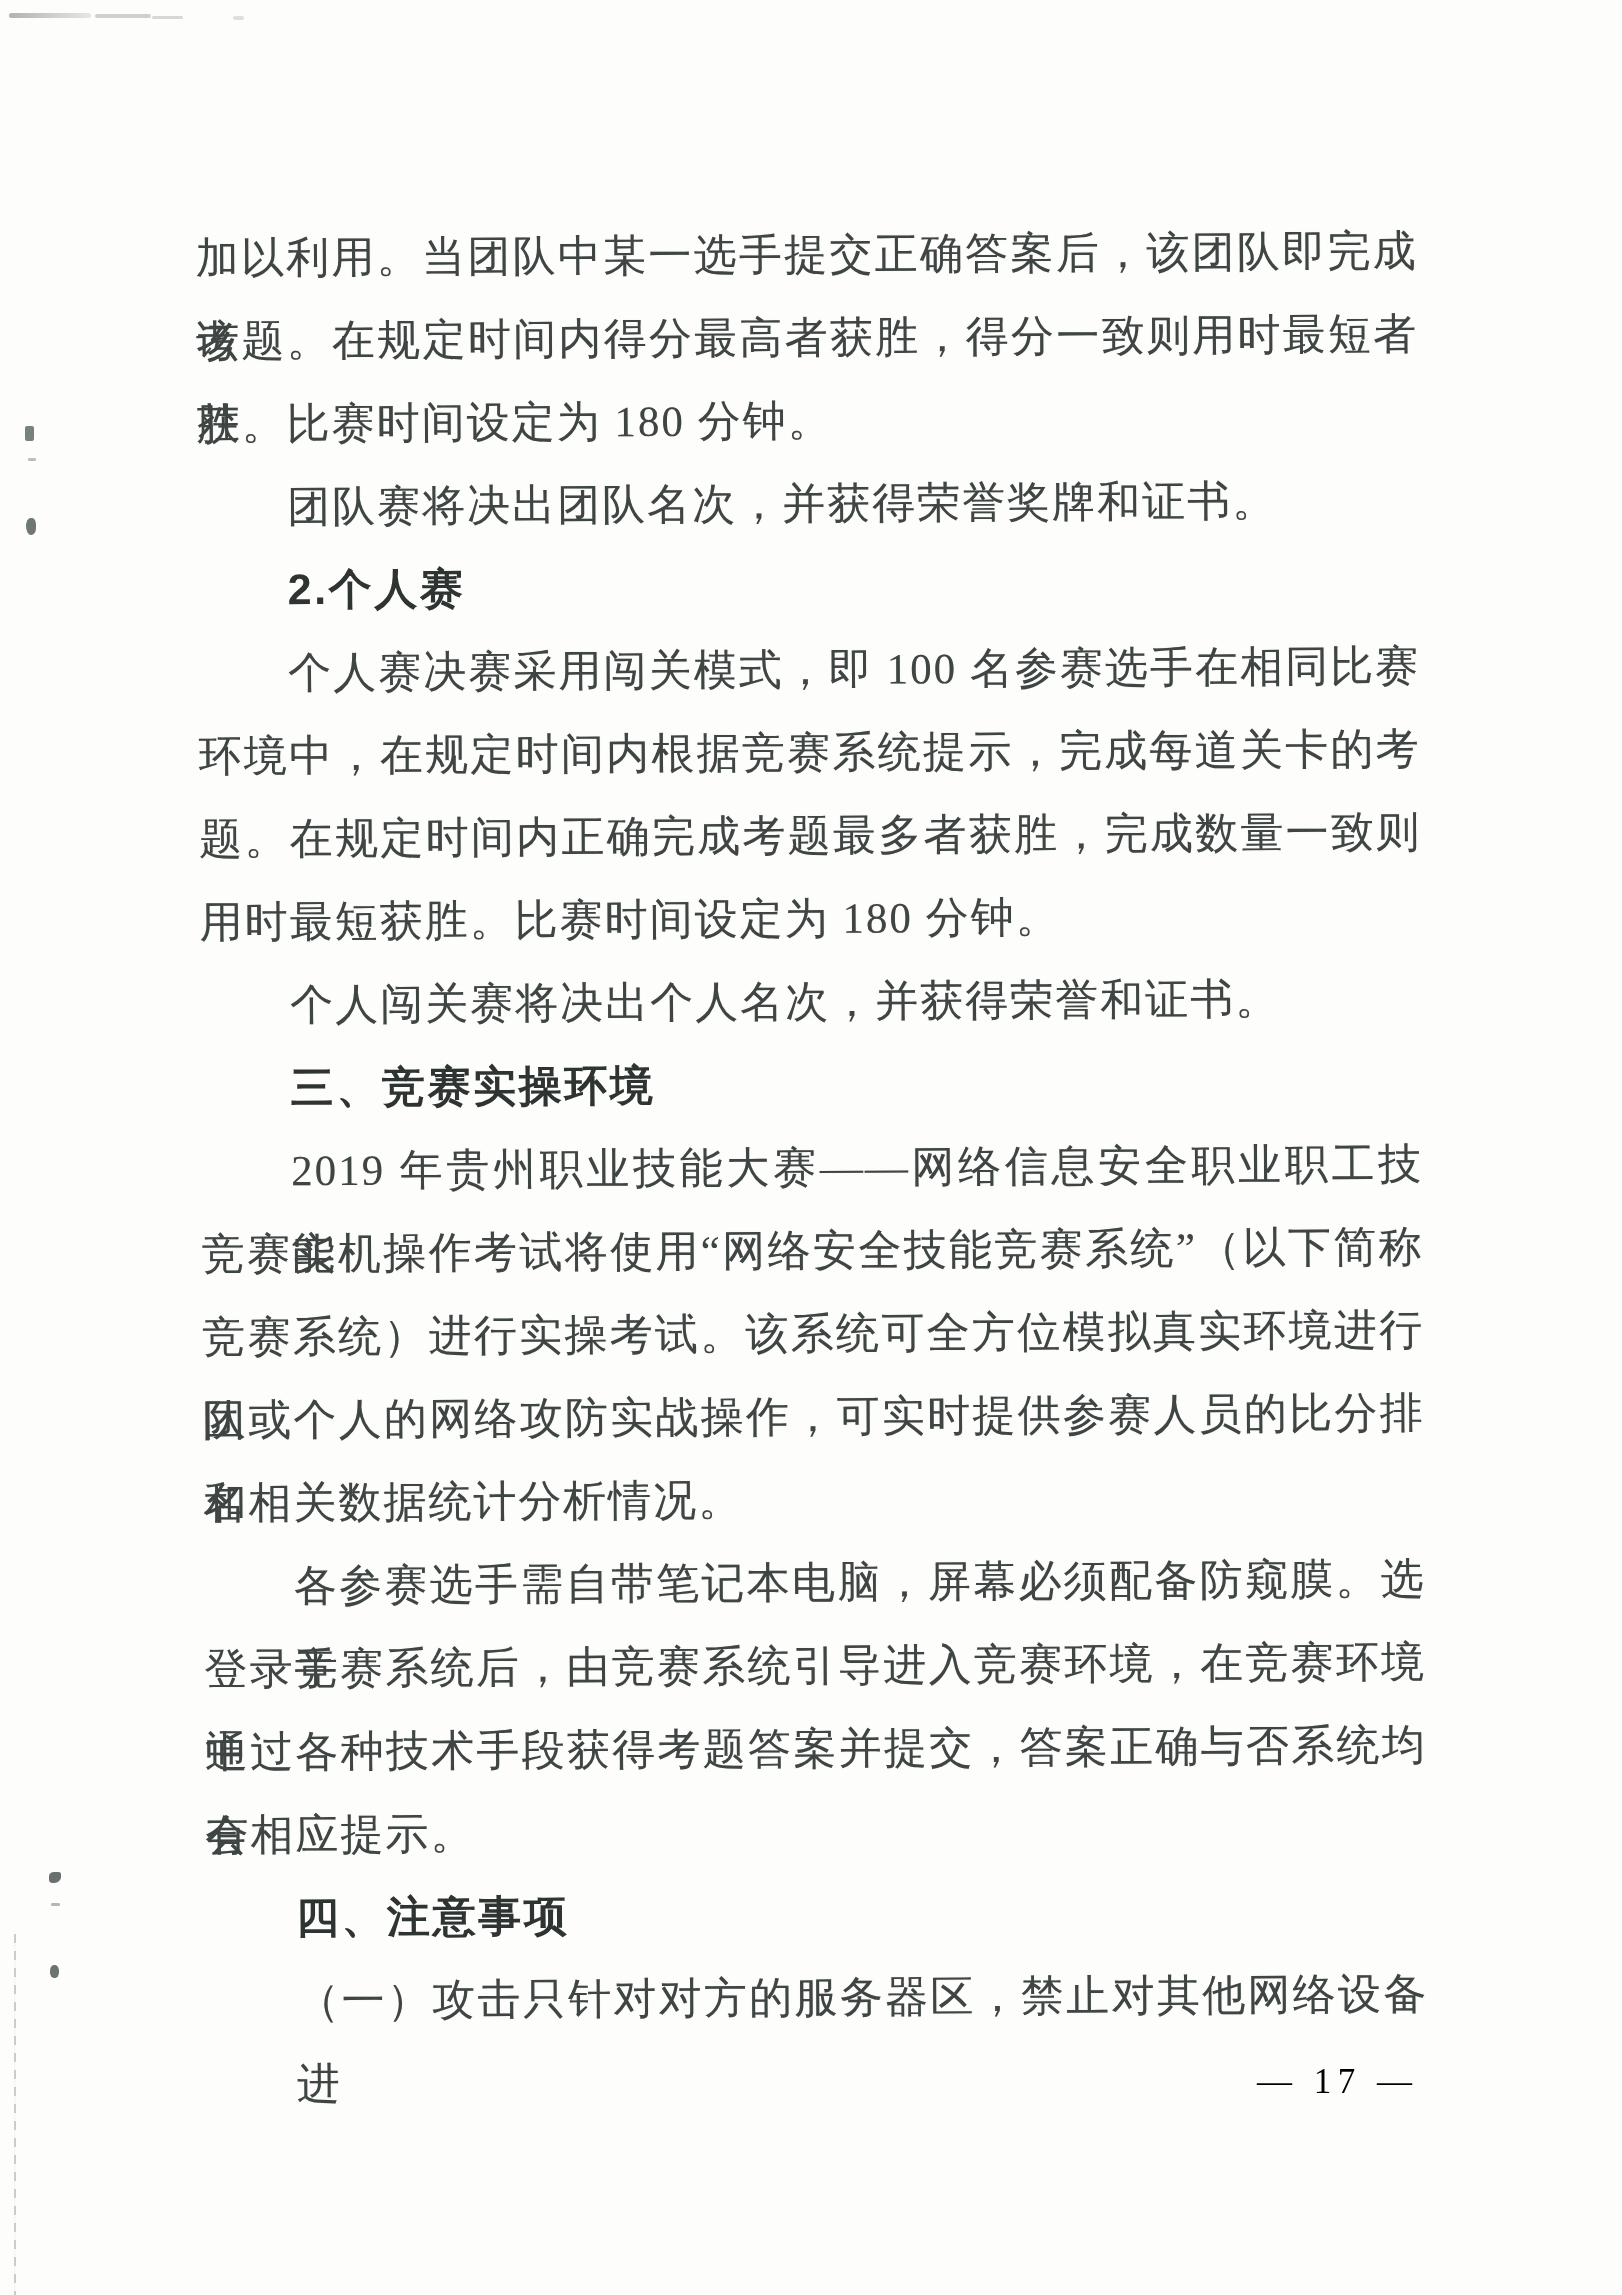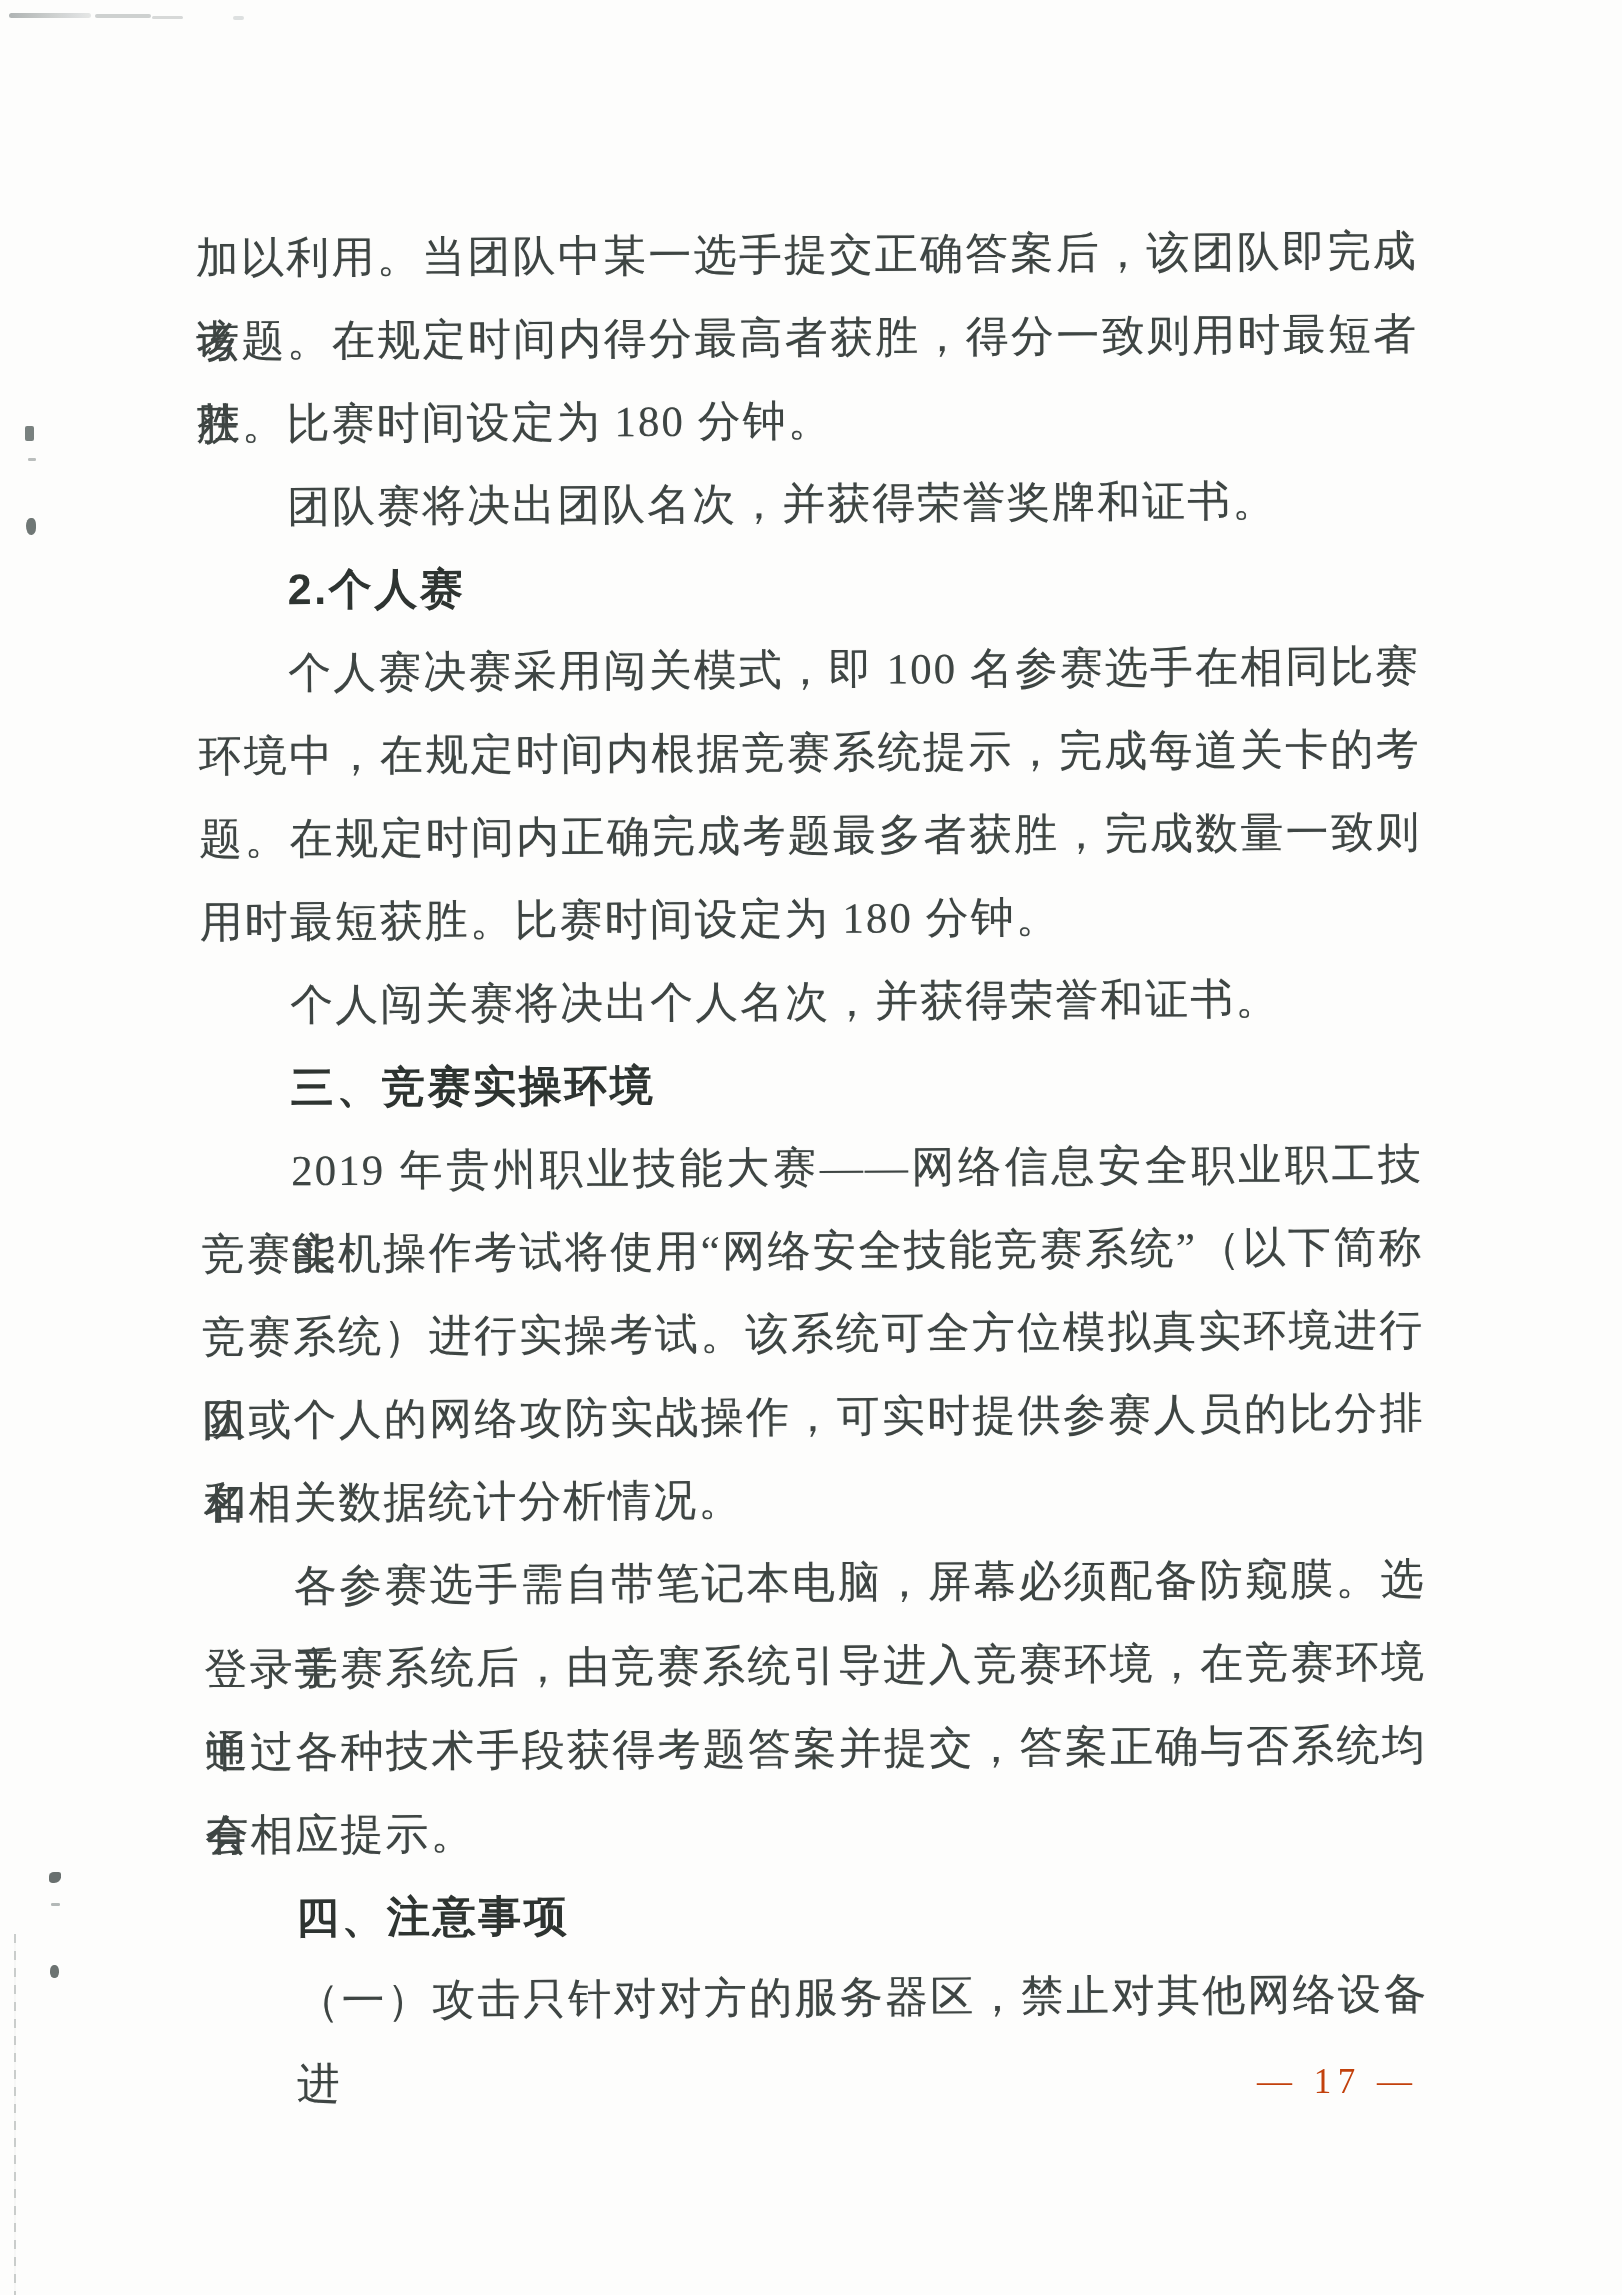--- a/index.html
+++ b/index.html
@@ -46,21 +46,21 @@
     color:#2e3431;
     letter-spacing:2.6px;
     text-shadow:none;
   }
   .page-number{
     position:absolute;
     left:1257px;top:2059px;
     font-size:35px;
     line-height:46px;
     letter-spacing:6.5px;
-    color:#c2410c;
+    color:#000000;
     font-family:"Liberation Serif","DejaVu Serif",serif;
     white-space:nowrap;
   }
   
   .artifact{position:absolute;pointer-events:none;}
   .streak1{left:9.2px;top:13px;width:82px;height:4.6px;border-radius:2.6px;
     background:linear-gradient(90deg,rgba(110,118,118,.55),rgba(150,158,158,.22));filter:blur(0.7px);}
   .streak2{left:95px;top:14.4px;width:56px;height:3.9px;border-radius:2px;background:rgba(130,138,138,.38);filter:blur(0.7px);}
   .streak3{left:152px;top:15.7px;width:31px;height:3.3px;border-radius:2px;background:rgba(140,148,148,.34);filter:blur(0.7px);}
   .streak4{left:233px;top:15.7px;width:10.5px;height:3.9px;border-radius:2px;background:rgba(150,158,158,.3);filter:blur(0.7px);}

